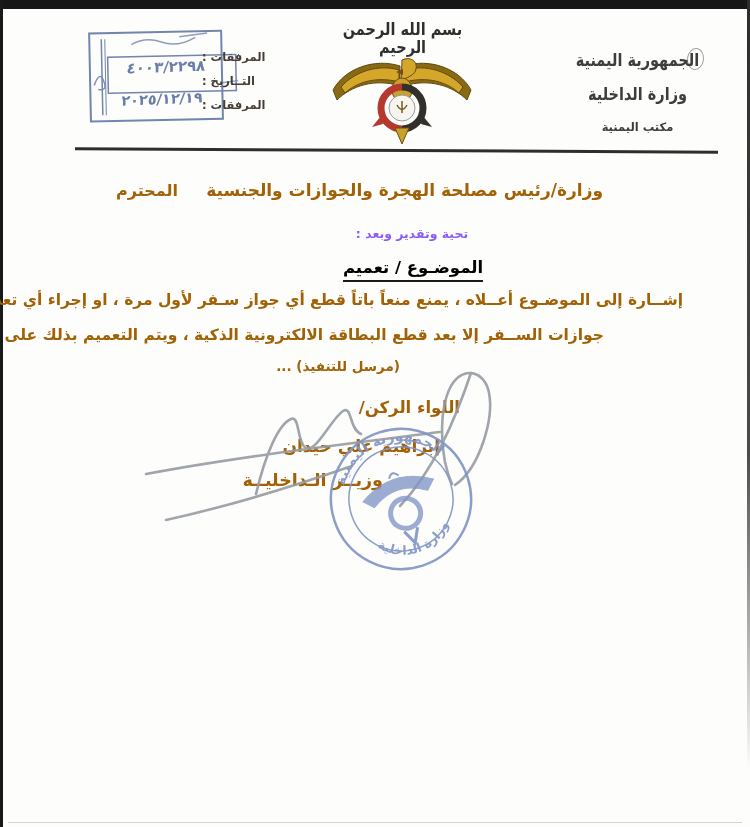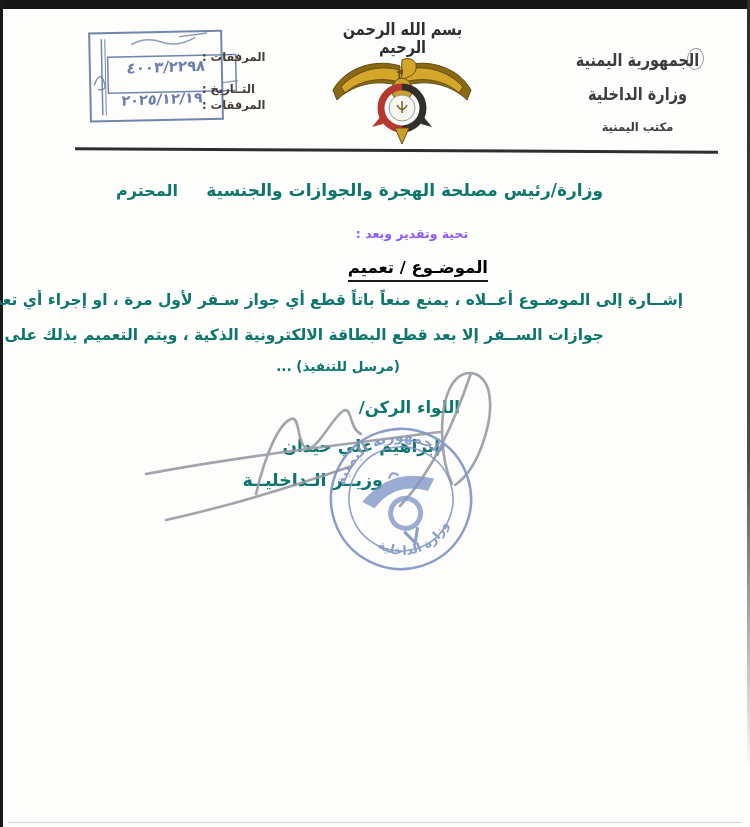--- a/index.html
+++ b/index.html
@@ -23,39 +23,39 @@
   .refbox-svg { left:82px; top:22px; width:165px; height:105px; transform:rotate(-1.2deg); }
   .hand { color:#6b7ea9; direction:ltr; text-align:center; font-weight:600;
     letter-spacing:2px; white-space:nowrap; }
   .hand-number { left:100px; top:58px; width:132px; font-size:15px;
     transform:rotate(-2deg) skewX(-6deg); }
   .hand-date { left:90px; top:91px; width:144px; font-size:14.5px;
     transform:rotate(-2.5deg) skewX(-7deg); }
   
   .ref-label { right:478px; width:70px; text-align:left; font-size:11.5px; font-weight:bold;
     color:#473e35; white-space:nowrap; }
-  .ref-label.l1 { top:50px; } .ref-label.l2 { top:82px; } .ref-label.l3 { top:98px; }
+  .ref-label.l1 { top:50px; } .ref-label.l2 { top:74px; } .ref-label.l3 { top:98px; }
   
   .bismillah { left:325px; top:22px; width:155px; text-align:center; font-size:14.5px;
     font-weight:600; color:#2f2f2f; transform:scaleY(1.15); }
   .emblem-svg { left:331px; top:56px; width:142px; height:90px; }
   
   .org { right:45px; width:135px; text-align:center; color:#3d3d3d; font-weight:bold; }
   .org-country { top:52px; font-size:14.5px; transform:scaleY(1.2); }
   .org-ministry { top:86px; font-size:14.5px; transform:scaleY(1.2); }
   .org-office { top:120px; font-size:11.5px; }
   .divider { left:75px; top:149px; width:643px; height:3px; background:#2e2e2e;
     transform:rotate(0.3deg); }
   
-  .txt { color:#0f766e; white-space:nowrap; }
+  .txt { color:#a16207; white-space:nowrap; }
   .addressee { top:180px; right:147px; font-size:17px; font-weight:bold; }
   .honorific { top:181px; left:116px; font-size:16px; font-weight:bold; }
   .greeting { top:226px; left:352px; width:120px; text-align:center; font-size:12.5px;
     font-weight:600; color:#8b5cf6; }
-  .subject-wrap { top:258px; left:338px; width:150px; }
+  .subject-wrap { top:258px; left:338px; width:150px; text-align:center; }
   .subject { display:inline-block; font-size:16.5px; font-weight:bold;
     border-bottom:2.5px solid #1b1b1b; padding-bottom:3px; }
   .body1 { top:291px; right:67px;  font-size:15.5px; font-weight:bold; }
   .body2 { top:326px; right:146px; font-size:15.5px; font-weight:bold; }
   .dispatch { top:358px; left:288px; width:112px; text-align:left; font-size:13.5px;
     font-weight:bold; }
   
   .sig-rank  { top:398px; right:290px; font-size:16.5px; font-weight:bold; }
   .sig-name  { top:436px; right:310px; font-size:17px; font-weight:bold; }
   .sig-title { top:470px; right:367px; font-size:17.5px; font-weight:bold; letter-spacing:1px; }

